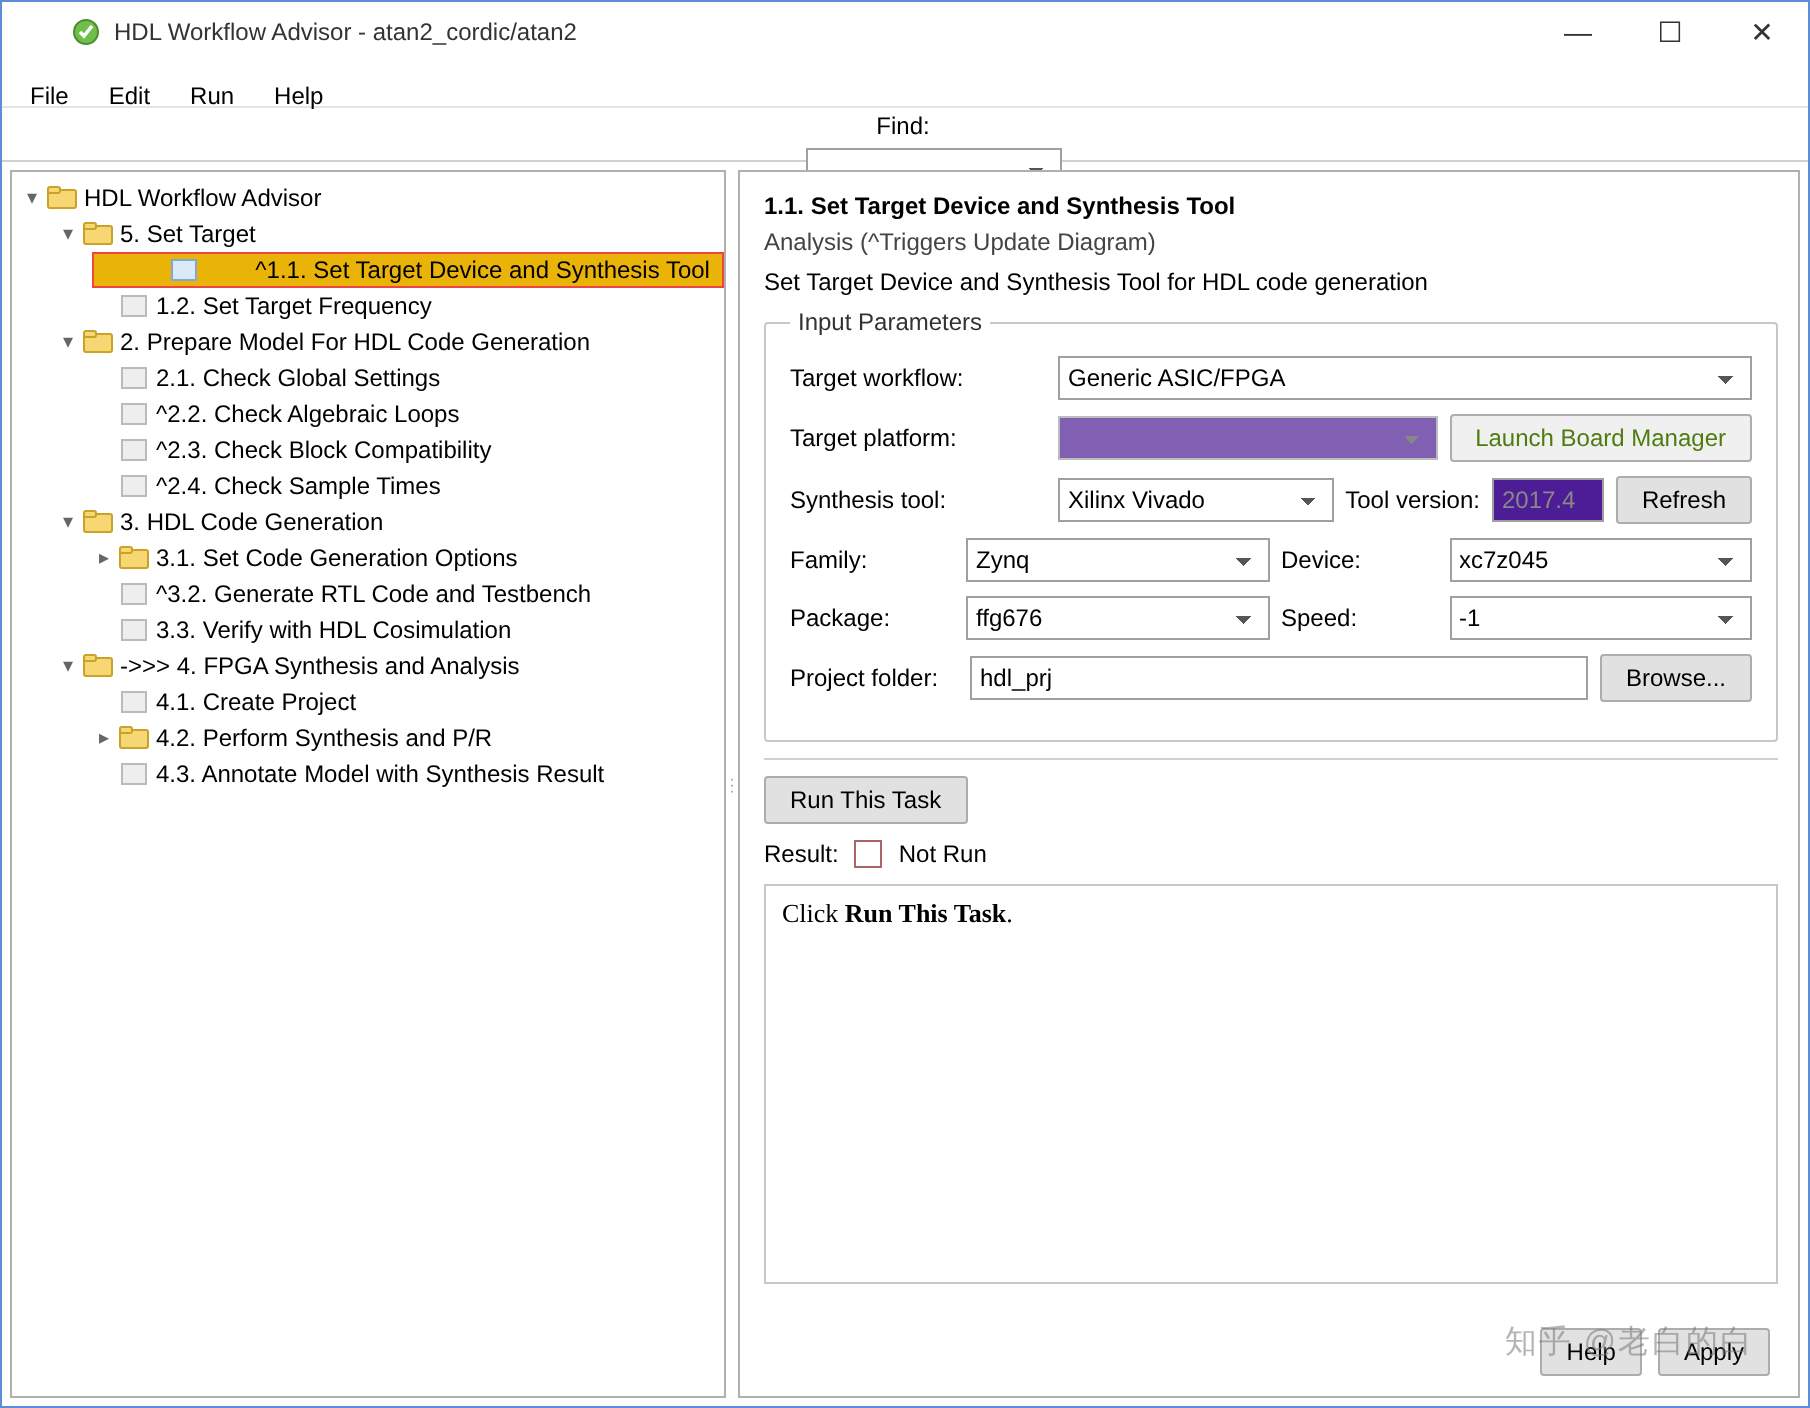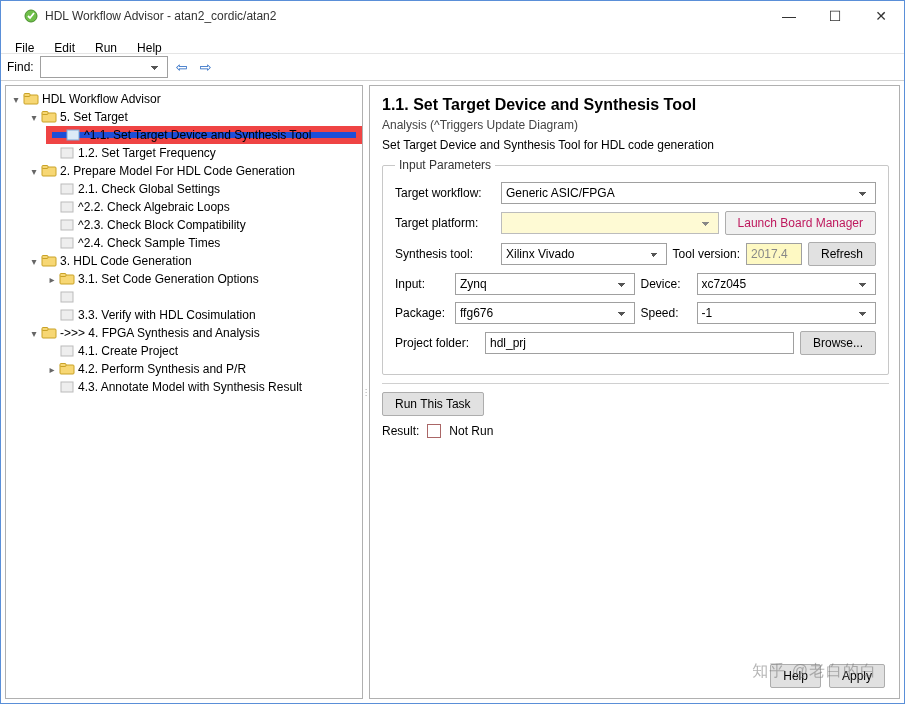--- a/index.html
+++ b/index.html
@@ -1,62 +1,62 @@
 <!DOCTYPE html>
 <html><head>
 <meta charset="utf-8">
 <style>
 * { box-sizing: border-box; margin: 0; padding: 0; }
 body { font-family: "Segoe UI", Tahoma, sans-serif; font-size: 12px; background: #fff; width: 905px; height: 704px; overflow: hidden; border: 1px solid #5a8fd8; }
-.titlebar { height: 30px; display: flex; align-items: center; padding: 0 0 0 22px; background: #fff; }
+.titlebar { height: 30px; display: flex; align-items: center; padding: 0 0 0 22px; background: #fff; margin-left: 12px; }
 .titlebar .app-icon { width: 16px; height: 16px; margin-right: 6px; }
 .titlebar .title { flex: 1; color: #333; font-size: 12px; }
 .win-controls { display: flex; }
 .win-btn { width: 46px; height: 30px; display: flex; align-items: center; justify-content: center; font-size: 14px; color: #333; }
 
 .menubar { height: 22px; display: flex; align-items: center; padding: 0 6px; gap: 4px; }
 .menubar span { padding: 2px 8px; margin-top: 12px; }
 
-.findbar { height: 28px; display: flex; align-items: center; padding: 2px 6px; gap: 4px; border-top: 1px solid #e5e5e5; border-bottom: 1px solid #d0d0d0; }
+.findbar { height: 28px; display: flex; align-items: center; padding: 2px 6px; gap: 4px; border-top: 1px solid #e5e5e5; border-bottom: 1px solid #d0d0d0; flex-direction: column; }
 .findbar label { margin-right: 2px; }
 .findbar select { width: 128px; height: 20px; border: 1px solid #7a7a7a; font-size: 12px; }
 .arrow-btn { width: 20px; height: 20px; display: flex; align-items: center; justify-content: center; color: #1a5fbf; font-size: 14px; }
 
 .content { display: flex; height: calc(704px - 30px - 22px - 28px - 2px); }
 .tree-pane { width: 358px; border: 1px solid #b0b0b0; margin: 4px 0 4px 4px; overflow: auto; padding: 4px 0; background: #fff; }
 .splitter { width: 6px; cursor: col-resize; display: flex; align-items: center; justify-content: center; }
 .splitter .dots { color: #999; font-size: 8px; line-height: 3px; }
 
 .tree ul { list-style: none; padding-left: 18px; }
 .tree > ul { padding-left: 4px; }
 .tree li { white-space: nowrap; }
 .tree .row { display: flex; align-items: center; height: 18px; padding-right: 6px; }
-.tree .row.selected { background: #1d4ed8; border: 6px solid #ef4444; height: 18px; }
+.tree .row.selected { background: #eab308; border: 1px solid #ef4444; height: 18px; justify-content: space-between; }
 .tree .exp { width: 12px; text-align: center; color: #666; font-size: 10px; cursor: pointer; }
 .tree .icon { width: 16px; height: 16px; margin: 0 3px 0 1px; flex-shrink: 0; }
 .tree .lbl { color: #000; }
 .icon-folder { display:inline-block; }
 .icon-folder svg, .icon-item svg, .app-icon svg { width:16px; height:16px; display:block; }
 
 .right-pane { flex: 1; border: 1px solid #b0b0b0; margin: 4px 4px 4px 0; padding: 10px 10px 10px 12px; overflow: auto; background: #fff; position: relative; }
-.section-title { font-weight: bold; font-size: 16px; margin-bottom: 4px; }
+.section-title { font-weight: bold; font-size: 12px; margin-bottom: 4px; }
 .analysis-line { color: #444; margin-bottom: 6px; }
 .desc { margin-bottom: 6px; }
 
 fieldset { border: 1px solid #c8c8c8; border-radius: 2px; padding: 10px 12px 12px 12px; margin-bottom: 8px; }
 legend { padding: 0 4px; color: #333; }
 
 .form-row { display: flex; align-items: center; margin-bottom: 7px; gap: 6px; }
 .form-row label { white-space: nowrap; }
 .form-row .lbl1 { width: 100px; }
 select.field, input.field { height: 22px; border: 1px solid #a0a0a0; background: #fff; font-size: 12px; padding: 1px 4px; }
-select.field { padding-right: 18px; appearance: none; background-image: linear-gradient(45deg, transparent 50%, #555 50%), linear-gradient(135deg, #555 50%, transparent 50%); background-position: calc(100% - 12px) 9px, calc(100% - 8px) 9px; background-size: 4px 4px, 4px 4px; background-repeat: no-repeat; }
-select.field:disabled, input.field:disabled { background-color: #fef9c3; color: #888; }
+select.field { padding-right: 18px; appearance: none; background-image: linear-gradient(45deg, transparent 50%, #555 50%), linear-gradient(135deg, #555 50%, transparent 50%); background-position: calc(100% - 12px) 9px, calc(100% - 8px) 9px; background-size: 4px 4px, 4px 4px; background-repeat: no-repeat; margin-left: 28px; }
+select.field:disabled, input.field:disabled { background-color: #4c1d95; color: #888; }
 .btn { height: 24px; padding: 0 12px; border: 1px solid #adadad; background: #e1e1e1; font-size: 12px; cursor: pointer; border-radius: 2px; }
-.btn:disabled { color: #be185d; background: #f0f0f0; text-align: right; }
+.btn:disabled { color: #4d7c0f; background: #f0f0f0; text-align: right; }
 
 hr.sep { border: none; border-top: 1px solid #d0d0d0; margin: 8px 0; }
 
 .result-row { display: flex; align-items: flex-start; gap: 8px; margin: 8px 0; }
 .result-icon { width: 14px; height: 14px; border: 1px solid #a66; background: #fff; }
 
 .result-box { border: 1px solid #c8c8c8; min-height: 200px; padding: 6px 8px; font-family: "Times New Roman", serif; font-size: 13px; }
 
 .footer-btns { position: absolute; right: 14px; bottom: 10px; display: flex; gap: 8px; }
 
@@ -230,20 +230,21 @@
                   </div>
                 </li>
               <li>
                   <div class="row">
                     <span class="exp"></span>
                     <span class="icon icon-item">
                       <svg viewBox="0 0 16 16">
                         <rect x="2" y="3" width="12" height="10" fill="#eee" stroke="#bbb"></rect>
                       </svg>
                     </span>
+                    <span class="lbl">^3.2. Generate RTL Code and Testbench</span>
                   </div>
                 </li>
               <li>
                   <div class="row">
                     <span class="exp"></span>
                     <span class="icon icon-item">
                       <svg viewBox="0 0 16 16">
                         <rect x="2" y="3" width="12" height="10" fill="#eee" stroke="#bbb"></rect>
                       </svg>
                     </span>
@@ -330,21 +331,21 @@
 
       <div class="form-row">
         <label class="lbl1">Synthesis tool:</label>
         <select class="field" style="flex:1"><option>Xilinx Vivado</option></select>
         <label>Tool version:</label>
         <input class="field" style="width: 56px;" disabled="" value="2017.4">
         <button class="btn">Refresh</button>
       </div>
 
       <div class="form-row">
-        <label style="width:54px">Input:</label>
+        <label style="width:54px">Family:</label>
         <select class="field" style="flex:1"><option>Zynq</option></select>
         <label style="width:50px">Device:</label>
         <select class="field" style="flex:1"><option>xc7z045</option></select>
       </div>
 
       <div class="form-row">
         <label style="width:54px">Package:</label>
         <select class="field" style="flex:1"><option>ffg676</option></select>
         <label style="width:50px">Speed:</label>
         <select class="field" style="flex:1"><option>-1</option></select>
@@ -360,20 +361,23 @@
     <hr class="sep">
 
     <button class="btn">Run This Task</button>
 
     <div class="result-row">
       <span>Result:</span>
       <span class="result-icon"></span>
       <span>Not Run</span>
     </div>
 
+    <div class="result-box">
+      <span>Click </span><b>Run This Task</b><span>.</span>
+    </div>
 
     <div class="footer-btns">
       <button class="btn">Help</button>
       <button class="btn">Apply</button>
     </div>
 
     <div class="watermark"><span class="wm-inner">知乎 @老白的白</span></div>
   </div>
 </div>
 

